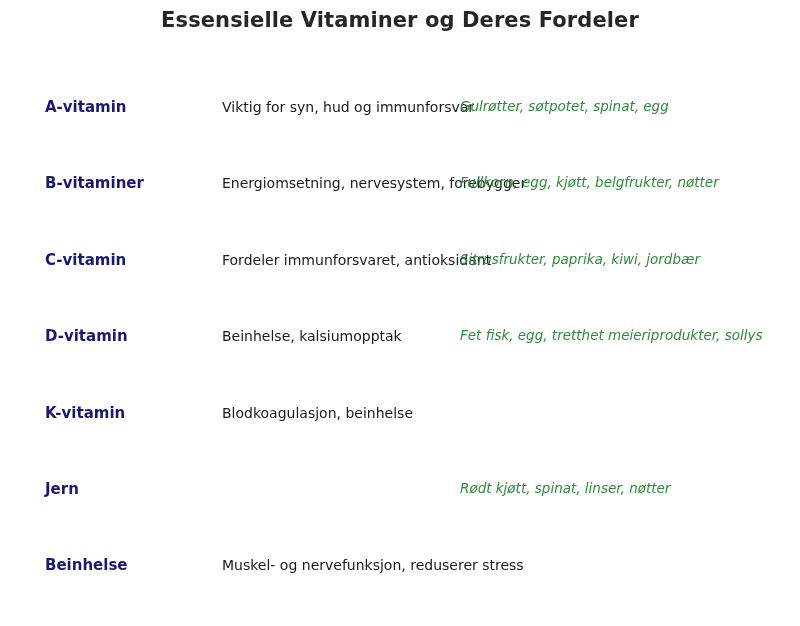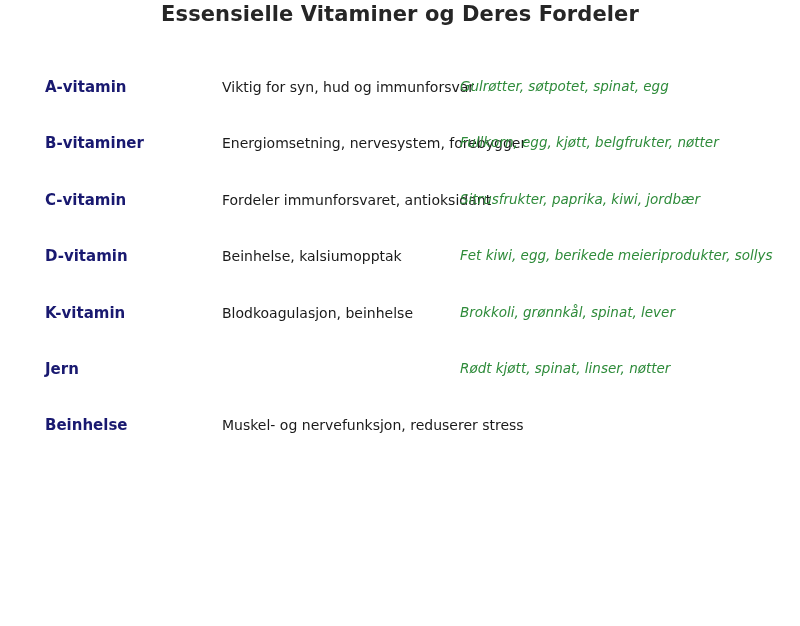--- a/index.html
+++ b/index.html
@@ -16,32 +16,33 @@
   }
   #page-title {
     position: absolute;
     left: 0;
     top: 0;
     width: 800px;
     text-align: center;
     font-size: 21px;
     font-weight: bold;
     color: #262626;
-    padding-top: 2px;
+    padding-top: 8px;
     letter-spacing: 0.1px;
   }
   #table {
     position: absolute;
     left: 0;
     top: 80px;
     width: 800px;
   }
   .row {
     position: relative;
     height: 56.4px;
+    margin-top: 20px;
   }
   .cell {
     position: absolute;
     white-space: nowrap;
     top: 0;
     line-height: 1;
   }
   .col-name {
     left: 45px;
     font-size: 15px;
@@ -79,26 +80,25 @@
       <div class="cell col-sources">Fullkorn, egg, kjøtt, belgfrukter, nøtter</div>
     </div>
     <div class="row">
       <div class="cell col-name">C-vitamin</div>
       <div class="cell col-benefit">Fordeler immunforsvaret, antioksidant</div>
       <div class="cell col-sources">Sitrusfrukter, paprika, kiwi, jordbær</div>
     </div>
     <div class="row">
       <div class="cell col-name">D-vitamin</div>
       <div class="cell col-benefit">Beinhelse, kalsiumopptak</div>
-      <div class="cell col-sources">Fet kiwi, egg, berikede meieriprodukter, sollys</div>
+      <div class="cell col-sources">Fet fisk, egg, tretthet meieriprodukter, sollys</div>
     </div>
     <div class="row">
       <div class="cell col-name">K-vitamin</div>
       <div class="cell col-benefit">Blodkoagulasjon, beinhelse</div>
-      <div class="cell col-sources">Brokkoli, grønnkål, spinat, lever</div>
     </div>
     <div class="row">
       <div class="cell col-name">Jern</div>
       <div class="cell col-sources">Rødt kjøtt, spinat, linser, nøtter</div>
     </div>
     <div class="row">
       <div class="cell col-name">Beinhelse</div>
       <div class="cell col-benefit">Muskel- og nervefunksjon, reduserer stress</div>
     </div>
   </div>

